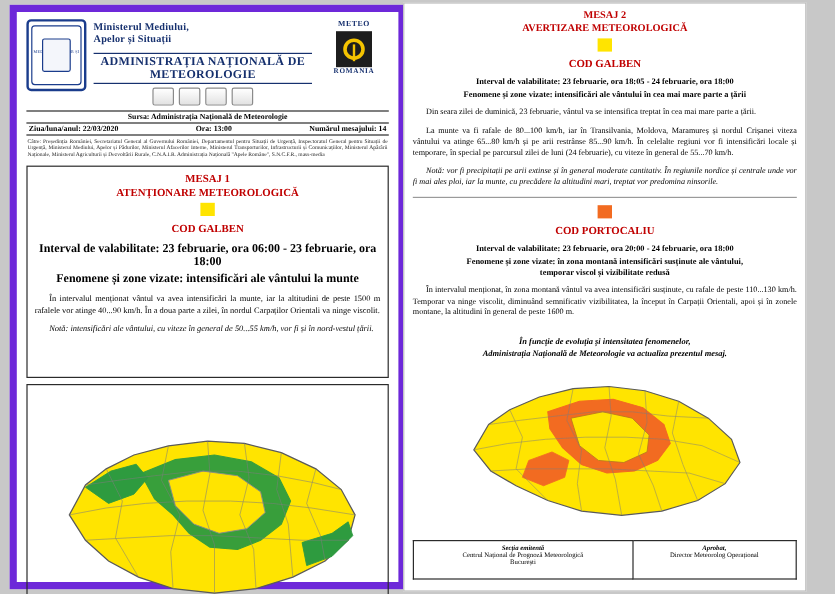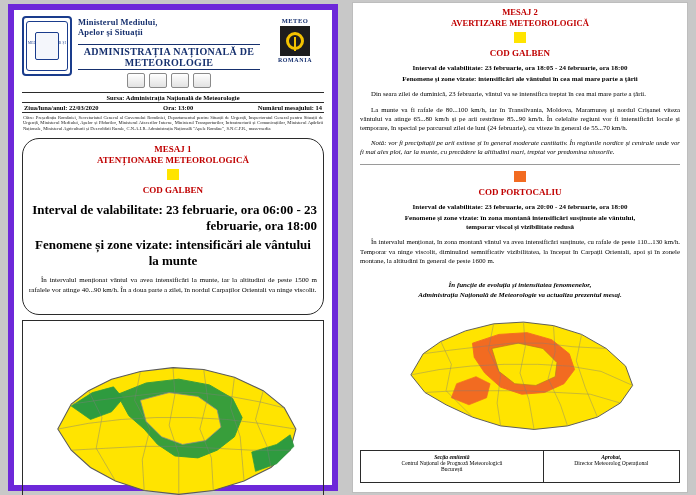--- a/index.html
+++ b/index.html
@@ -15,21 +15,21 @@
     box-sizing:border-box;
   }
   
   #left-page{
     left:8px;top:4px;width:330px;height:487px;
     border:6px solid #6d28d9;
     padding:6px 8px;
   }
   
   #right-page{
-    left:352px;top:2px;width:336px;height:491px;
+    left:336px;top:2px;width:336px;height:491px;
     border:1px solid #bdbdbd;
     padding:4px 7px;
   }
 
   
   .hdr{display:flex;align-items:flex-start;gap:6px;}
   .emblem{
     width:46px;height:56px;flex:0 0 46px;
     border:2px solid #1a3c8c;border-radius:4px;
     display:flex;align-items:center;justify-content:center;
@@ -89,35 +89,35 @@
     display:flex;justify-content:space-between;font-size:6.5px;
     border-bottom:1px solid #2b2b2b;padding:1px 2px;font-weight:bold;
   }
   .catre{
     font-size:4.6px;line-height:1.25;text-align:justify;padding:2px 1px 0 1px;
     color:#1c1c1c;
   }
 
   
   .box{border:1px solid #2b2b2b;padding:5px 6px 7px 6px;}
-  #left-msg-box{margin-top:6px;height:163px;border-radius:17px;}
+  #left-msg-box{margin-top:6px;height:163px;}
   .msg-title{
     text-align:center;color:#c00000;font-weight:bold;font-size:9px;line-height:1.25;
   }
   .cod-line{
     display:flex;align-items:center;justify-content:center;gap:5px;
     margin-top:3px;
     flex-direction:column;
   }
   .swatch{width:12px;height:11px;display:inline-block;}
   .cod-yellow{background:#ffe400;}
   .cod-orange{background:#f26b21;}
   .cod-txt{color:#c00000;font-weight:bold;font-size:9px;}
-  .int-line{font-size:13px;font-weight:bold;text-align:right;margin-top:7px;}
-  .fen-line{font-size:13px;font-weight:bold;text-align:center;margin-top:3px;}
+  .int-line{font-size:10px;font-weight:bold;text-align:center;margin-top:7px;}
+  .fen-line{font-size:10px;font-weight:bold;text-align:center;margin-top:3px;}
   .para{font-size:7px;text-align:justify;margin-top:7px;line-height:1.35;text-indent:12px;}
   .nota{font-size:7px;text-align:justify;margin-top:6px;line-height:1.35;text-indent:12px;font-style:italic;}
 
   
   .map-wrap{margin-top:5px;display:flex;align-items:center;justify-content:center;}
   #left-map-box{height:210px;}
   #right-map-box{height:136px;}
 
   
   .r-msg-title{text-align:center;color:#c00000;font-weight:bold;font-size:8.6px;line-height:1.3;}
@@ -186,20 +186,21 @@
   <div class="box" id="left-msg-box">
     <div class="msg-title">MESAJ 1</div>
     <div class="msg-title">ATENȚIONARE METEOROLOGICĂ</div>
     <div class="cod-line">
       <span class="swatch cod-yellow"></span>
       <span class="cod-txt">COD GALBEN</span>
     </div>
     <div class="int-line">Interval de valabilitate: 23 februarie, ora 06:00 - 23 februarie, ora 18:00</div>
     <div class="fen-line">Fenomene și zone vizate: intensificări ale vântului la munte</div>
     <div class="para">În intervalul menționat vântul va avea intensificări la munte, iar la altitudini de peste 1500 m rafalele vor atinge 40...90 km/h. În a doua parte a zilei, în nordul Carpaților Orientali va ninge viscolit.</div>
+    <div class="nota">Notă: intensificări ale vântului, cu viteze în general de 50...55 km/h, vor fi și în nord-vestul țării.</div>
   </div>
 
   <div class="box map-wrap" id="left-map-box">
     <svg width="300" height="196" viewBox="0 0 300 196">
 
       <path d="M30 96 L44 70 L62 56 L86 44 L116 36 L150 32 L182 34 L214 42 L244 56 L266 74 L278 96 L272 118 L252 136 L224 150 L192 160 L156 164 L120 160 L90 150 L64 136 L44 118 Z" fill="#ffe400" stroke="#5a5a5a" stroke-width="1.1"></path>
 
       <path d="M92 60 L122 48 L156 44 L188 50 L212 64 L222 84 L214 104 L196 118 L176 126 L152 124 L134 112 L120 96 L104 82 Z" fill="#2e9b3f" stroke="#2e9b3f" stroke-width="1" opacity="0.95"></path>
       <path d="M116 66 L146 58 L176 62 L196 76 L200 94 L184 108 L160 112 L138 104 L122 88 Z" fill="#ffe400" stroke="#8a8a8a" stroke-width="0.8"></path>
 

